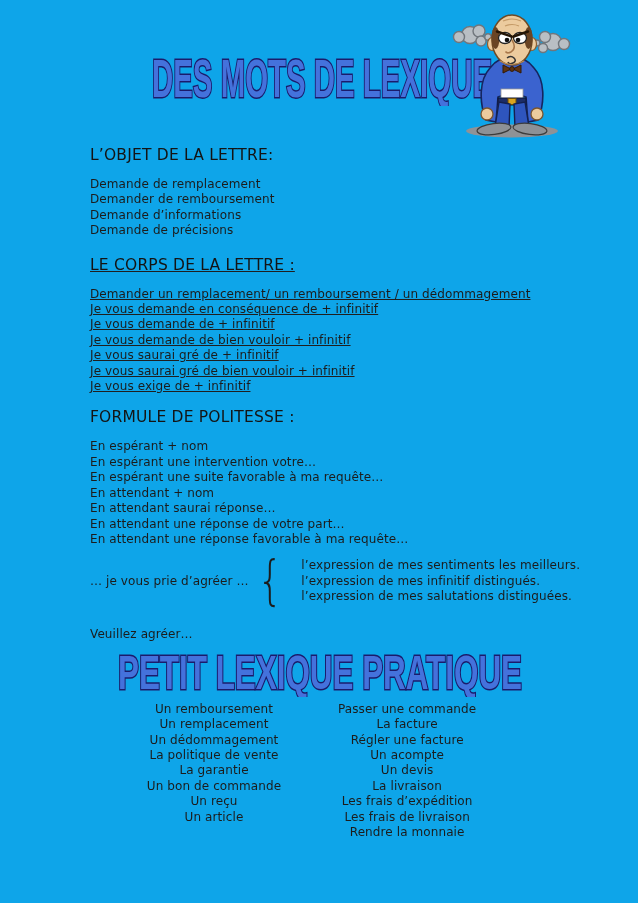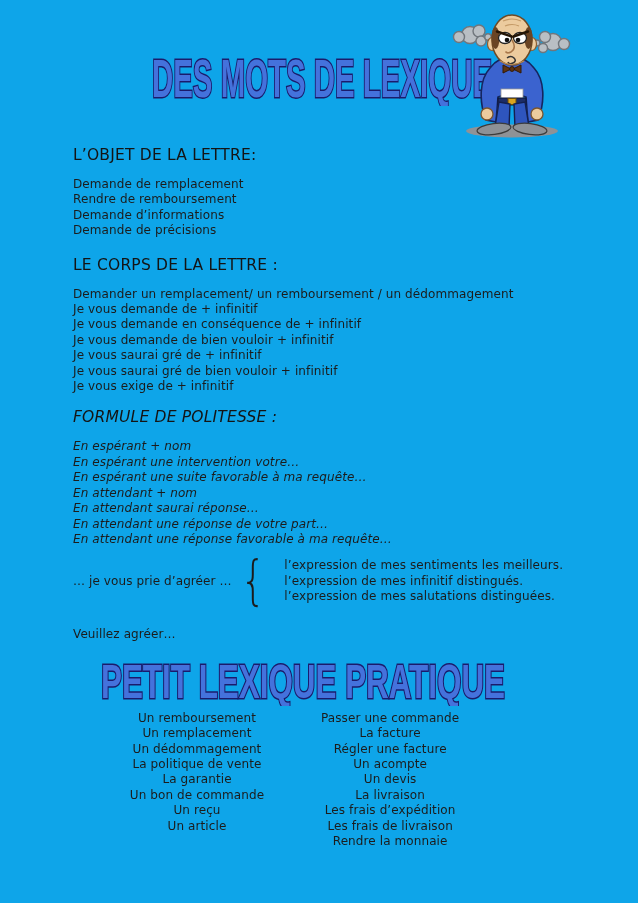--- a/index.html
+++ b/index.html
@@ -8,50 +8,50 @@
     position:relative;
     width:638px; height:903px;
     background:#0ea5e9;
     font-family:"DejaVu Sans", sans-serif;
     color:#1f1f1f;
     overflow:hidden;
     padding-left:14px;
   }
   .title1 { position:absolute; left:150px; top:46px; }
   .cartoon { position:absolute; left:450px; top:2px; }
-  .content { position:absolute; left:73px; top:146px; width:512px; }
+  .content { position:absolute; left:90px; top:146px; width:512px; }
 
   .sec-heading {
     font-size:15.5px; line-height:18px; color:#141414;
     letter-spacing:0.2px; white-space:nowrap;
   }
   .list { list-style:none; margin-top:13px; }
   .list li, .col li, .body-line {
     font-size:12px; line-height:15.4px; letter-spacing:0.1px;
     white-space:nowrap; color:#1c1c1c;
   }
   .section + .section { margin-top:0; }
-  #section-corps { margin-top:17px; }
-  #section-politesse { margin-top:14px;font-style:italic; }
+  #section-corps { margin-top:17px;text-decoration:underline; }
+  #section-politesse { margin-top:14px; }
 
   .agreer {
     margin-top:7px;
     display:flex; align-items:center;
   }
   .agreer-lead { width:163px; flex:0 0 163px; }
   .brace {
     font-family:"DejaVu Sans", sans-serif;
     font-size:54px; font-weight:200; color:#1c1c1c;
     line-height:54px; transform:scaleX(0.75);
     flex:0 0 auto;
   }
   .agreer-options { margin-left:14px; }
   .veuillez { margin-top:19px; }
 
-  .title2-wrap { margin-top:9px; margin-left:26px; height:54px; }
+  .title2-wrap { margin-left:26px; height:54px; }
 
   .columns { margin-top:5px; display:flex; }
   .col { list-style:none;text-align:center; }
   .col-left { width:248px; flex:0 0 248px; }
 </style>
 </head>
 <body>
 
 <div class="page">
 
@@ -118,32 +118,32 @@
       <circle cx="62" cy="67" r="2.4"></circle>
     </g>
   </svg>
 
   <div class="content">
 
     <div class="section" id="section-objet">
       <div class="sec-heading">L’OBJET DE LA LETTRE:</div>
       <ul class="list">
         <li>Demande de remplacement</li>
-        <li>Rendre de remboursement</li>
+        <li>Demander de remboursement</li>
         <li>Demande d’informations</li>
         <li>Demande de précisions</li>
       </ul>
     </div>
 
     <div class="section" id="section-corps">
       <div class="sec-heading">LE CORPS DE LA LETTRE :</div>
       <ul class="list">
         <li>Demander un remplacement/ un remboursement / un dédommagement</li>
+        <li>Je vous demande en conséquence de + infinitif</li>
         <li>Je vous demande de + infinitif</li>
-        <li>Je vous demande en conséquence de + infinitif</li>
         <li>Je vous demande de bien vouloir + infinitif</li>
         <li>Je vous saurai gré de + infinitif</li>
         <li>Je vous saurai gré de bien vouloir + infinitif</li>
         <li>Je vous exige de + infinitif</li>
       </ul>
     </div>
 
     <div class="section" id="section-politesse">
       <div class="sec-heading">FORMULE DE POLITESSE :</div>
       <ul class="list">

